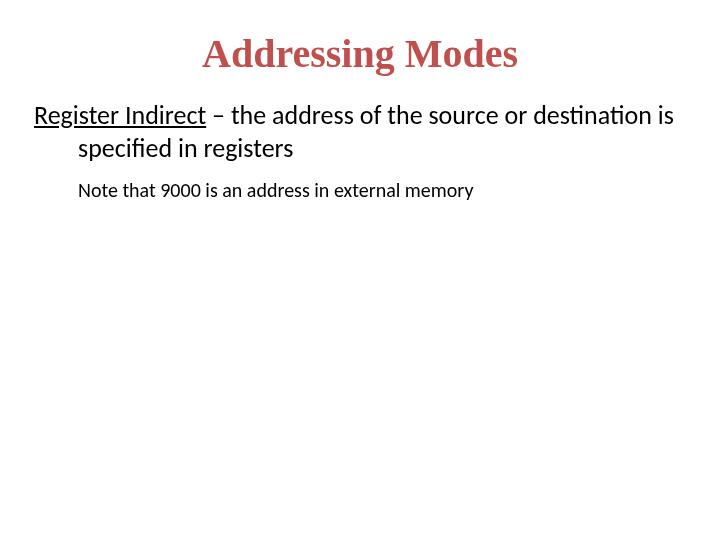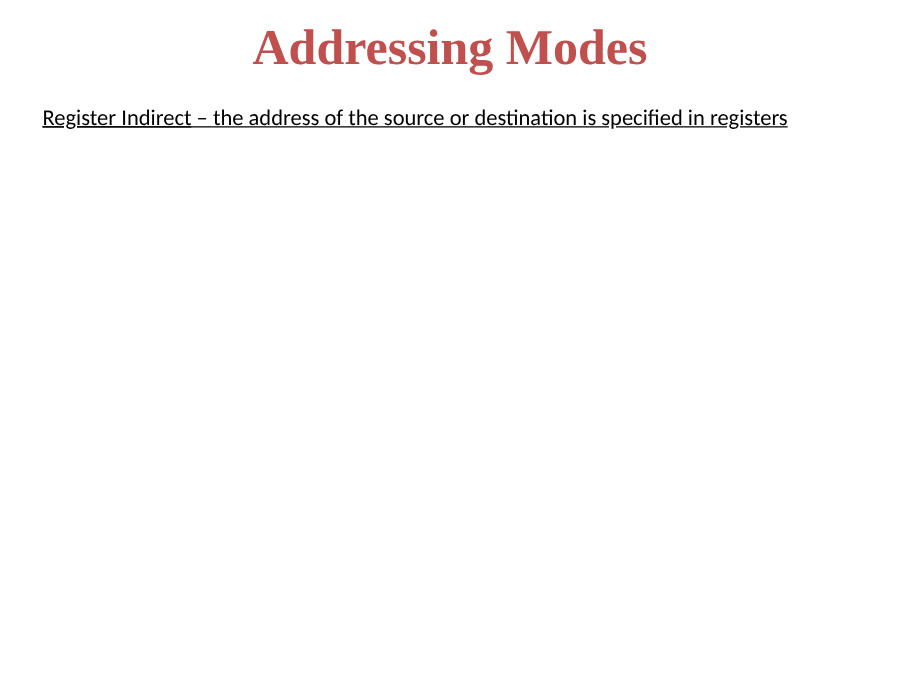--- a/index.html
+++ b/index.html
@@ -17,27 +17,26 @@
     height: 540px;
     box-sizing: border-box;
     padding: 14px 34px 0 34px;
   }
   .title {
     font-family: "Comic Sans MS", "Comic Sans", cursive;
     font-size: 40px;
     font-weight: 700;
     color: #C0504D;
     text-align: center;
-    margin: 0 0 22px 0;
+    margin: 16px 0 22px 0;
   }
   .para {
-    font-size: 18px;
+    font-size: 26px;
     line-height: 1.25;
     margin: 0 0 14px 0;
-    text-decoration: underline;
   }
   .indent { padding-left: 44px; text-indent: -44px; }
   .code-block {
     font-family: "Courier New", monospace;
     font-size: 18px;
     font-weight: bold;
     color: #943634;
     margin: 0 0 14px 44px;
     white-space: pre;
   }
@@ -56,14 +55,15 @@
   <h1 class="title">Addressing Modes</h1>
 
   <p class="para indent">
     <span class="under">Register Indirect</span><span> – </span><span>the address of the source or destination is specified in registers</span>
   </p>
 
 
 
 
 
+  <p class="note">Note that 9000 is an address in external memory</p>
 
 </div>
 
 </body></html>

